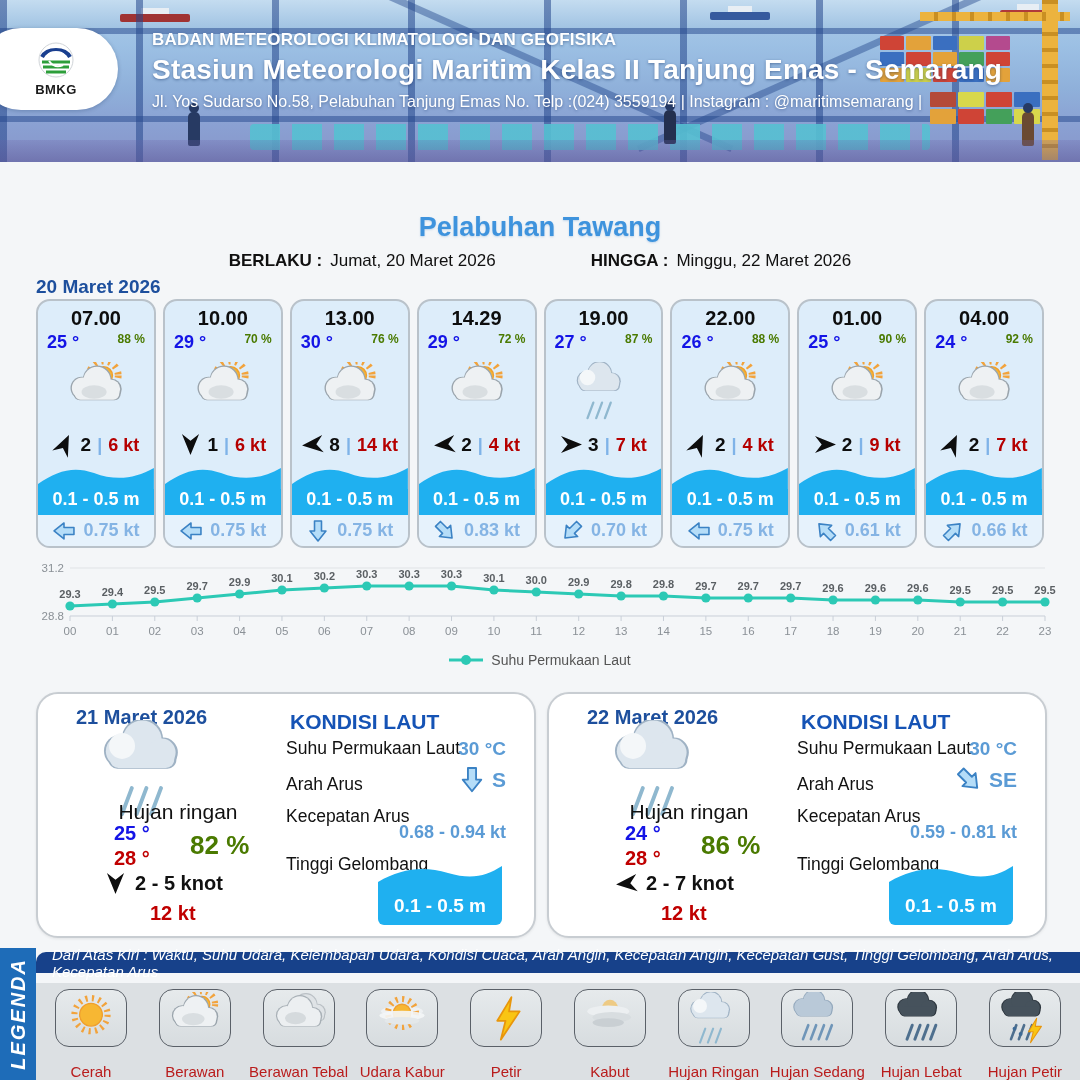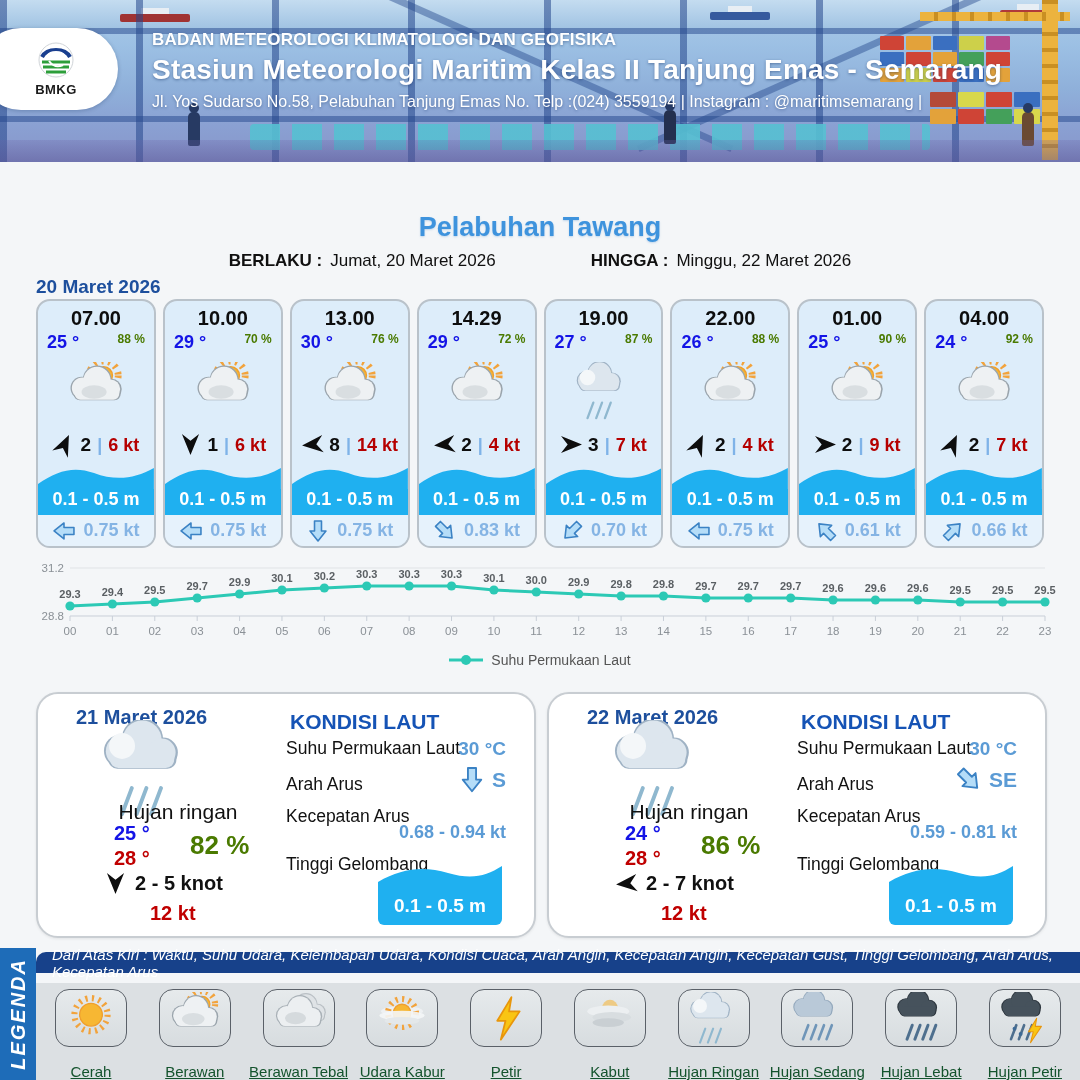--- a/index.html
+++ b/index.html
@@ -99,21 +99,21 @@
   .legend-strip span{writing-mode:vertical-rl;transform:rotate(180deg);color:#fff;font-weight:bold;
     font-style:italic;font-size:20px;letter-spacing:2px;}
   .legend-banner{position:absolute;left:36px;top:4px;width:1044px;height:21px;background:#17418a;
     border-top-left-radius:10px;display:flex;align-items:center;padding-left:16px;box-sizing:border-box;}
   .legend-note{color:#fff;font-style:italic;font-size:15px;}
   .legend-body{position:absolute;left:36px;top:35px;width:1044px;height:97px;background:#dce0e3;
     display:flex;justify-content:space-between;padding:6px 10px 0 10px;box-sizing:border-box;}
   .legend-item{display:flex;flex-direction:column;align-items:center;width:90px;}
   .legend-box{width:70px;height:70px;border:1.6px solid #5a6068;border-radius:14px;
     display:flex;align-items:center;justify-content:center;background:linear-gradient(180deg,#e6eaec,#d7dcdf);}
-  .legend-label{font-size:15px;color:#14532d;margin-top:16px;white-space:nowrap;text-decoration:underline;}
+  .legend-label{font-size:15px;color:#b91c1c;margin-top:16px;white-space:nowrap;}
   .windart{display:inline-block;line-height:0;}
 </style>
 </head>
 <body>
 
 <div class="page">
 
   <div class="header">
     <div class="sea">
       <div class="ship" style="left:120px;top:14px;width:70px;background:#a03333;"></div>

